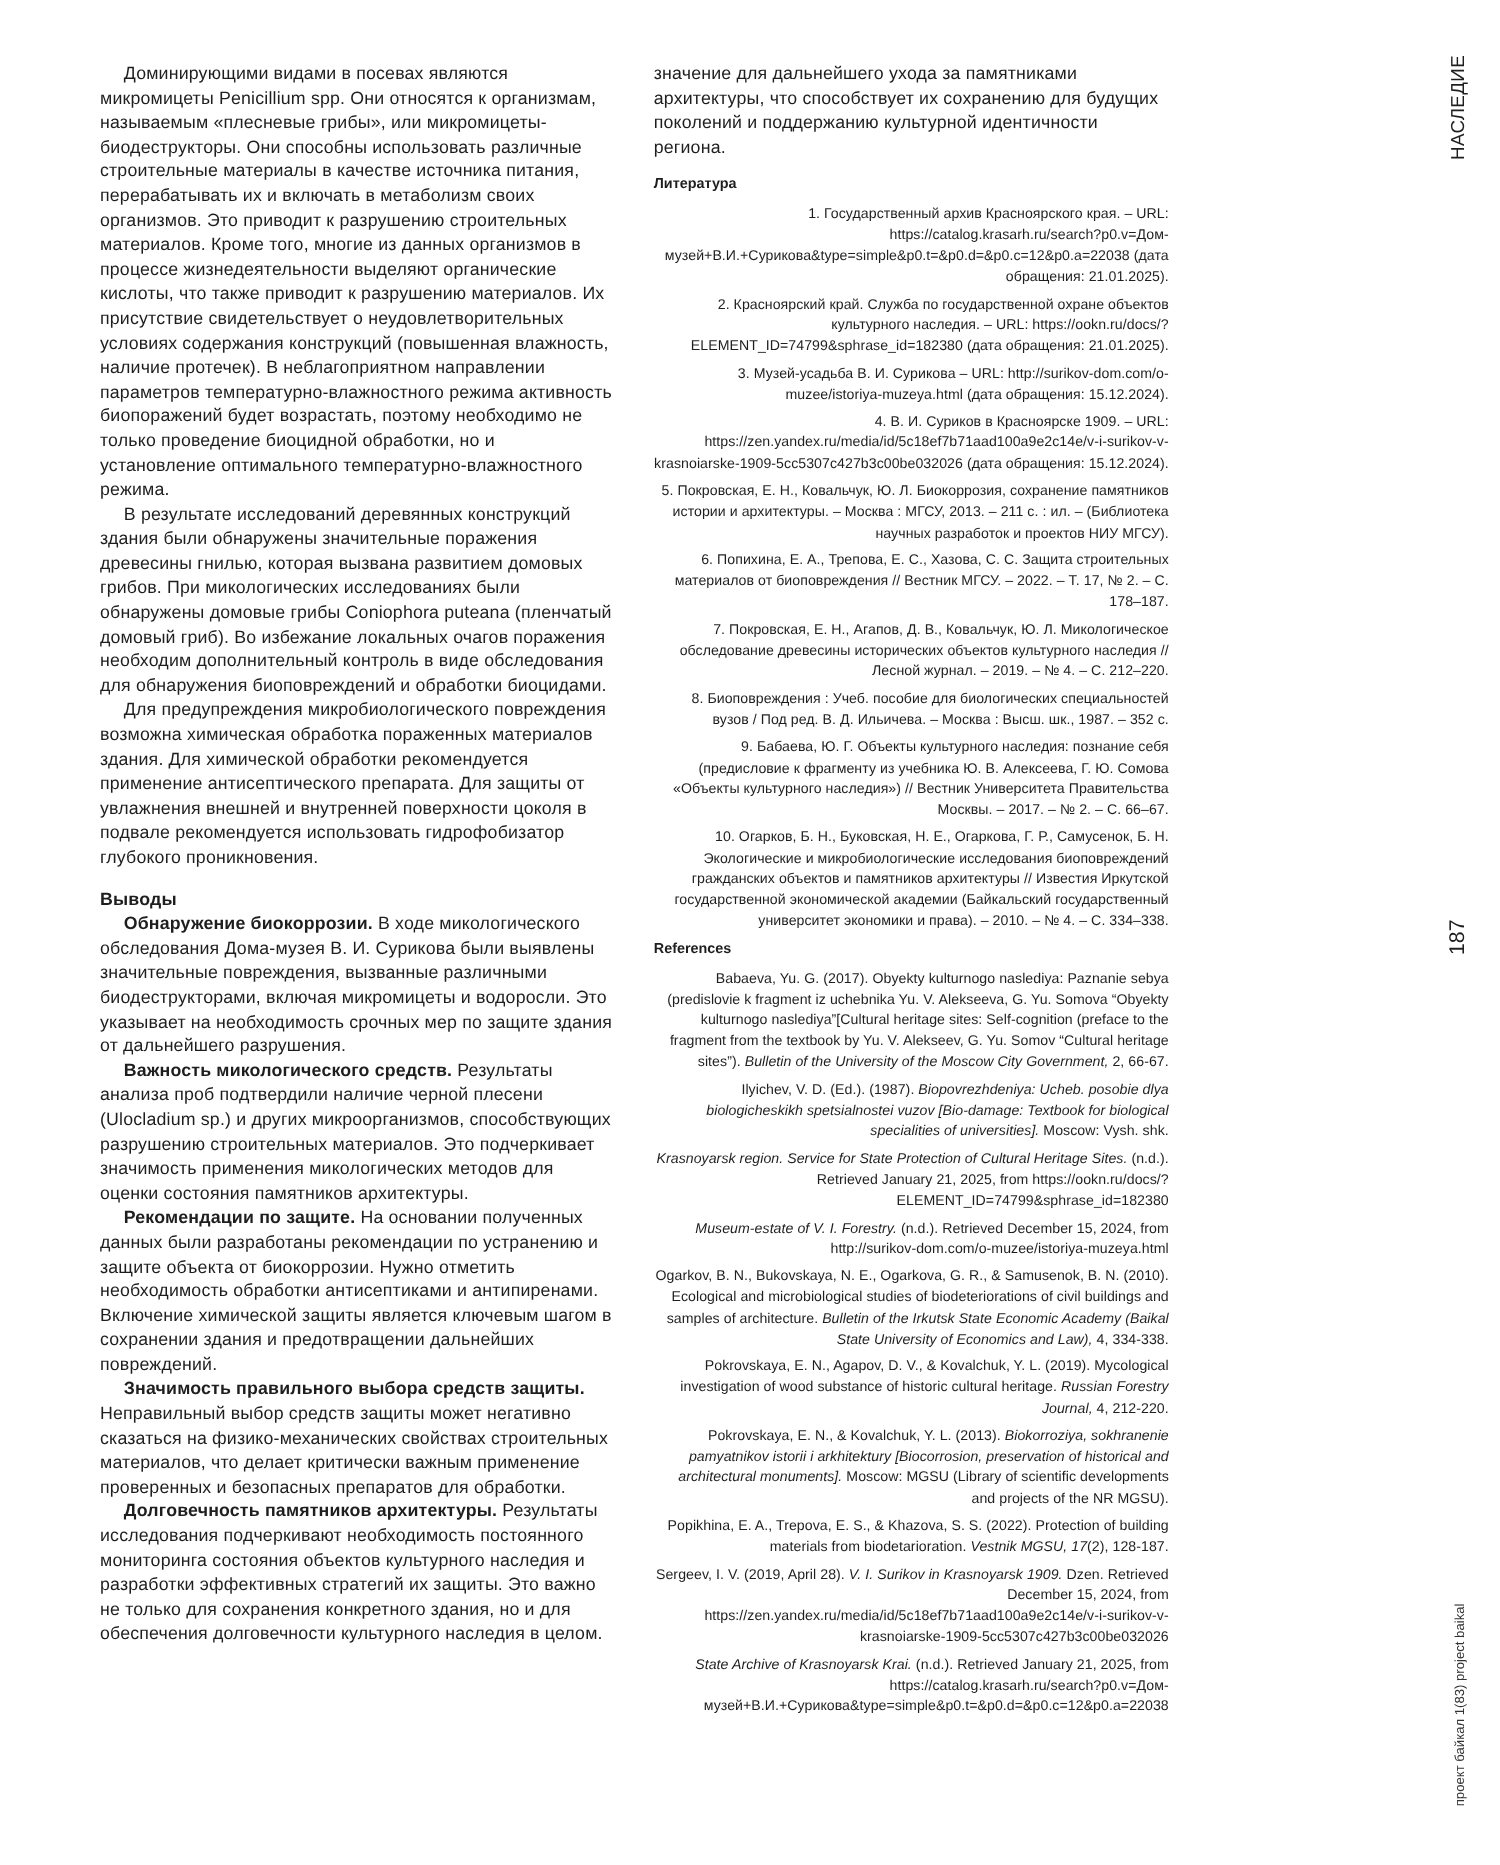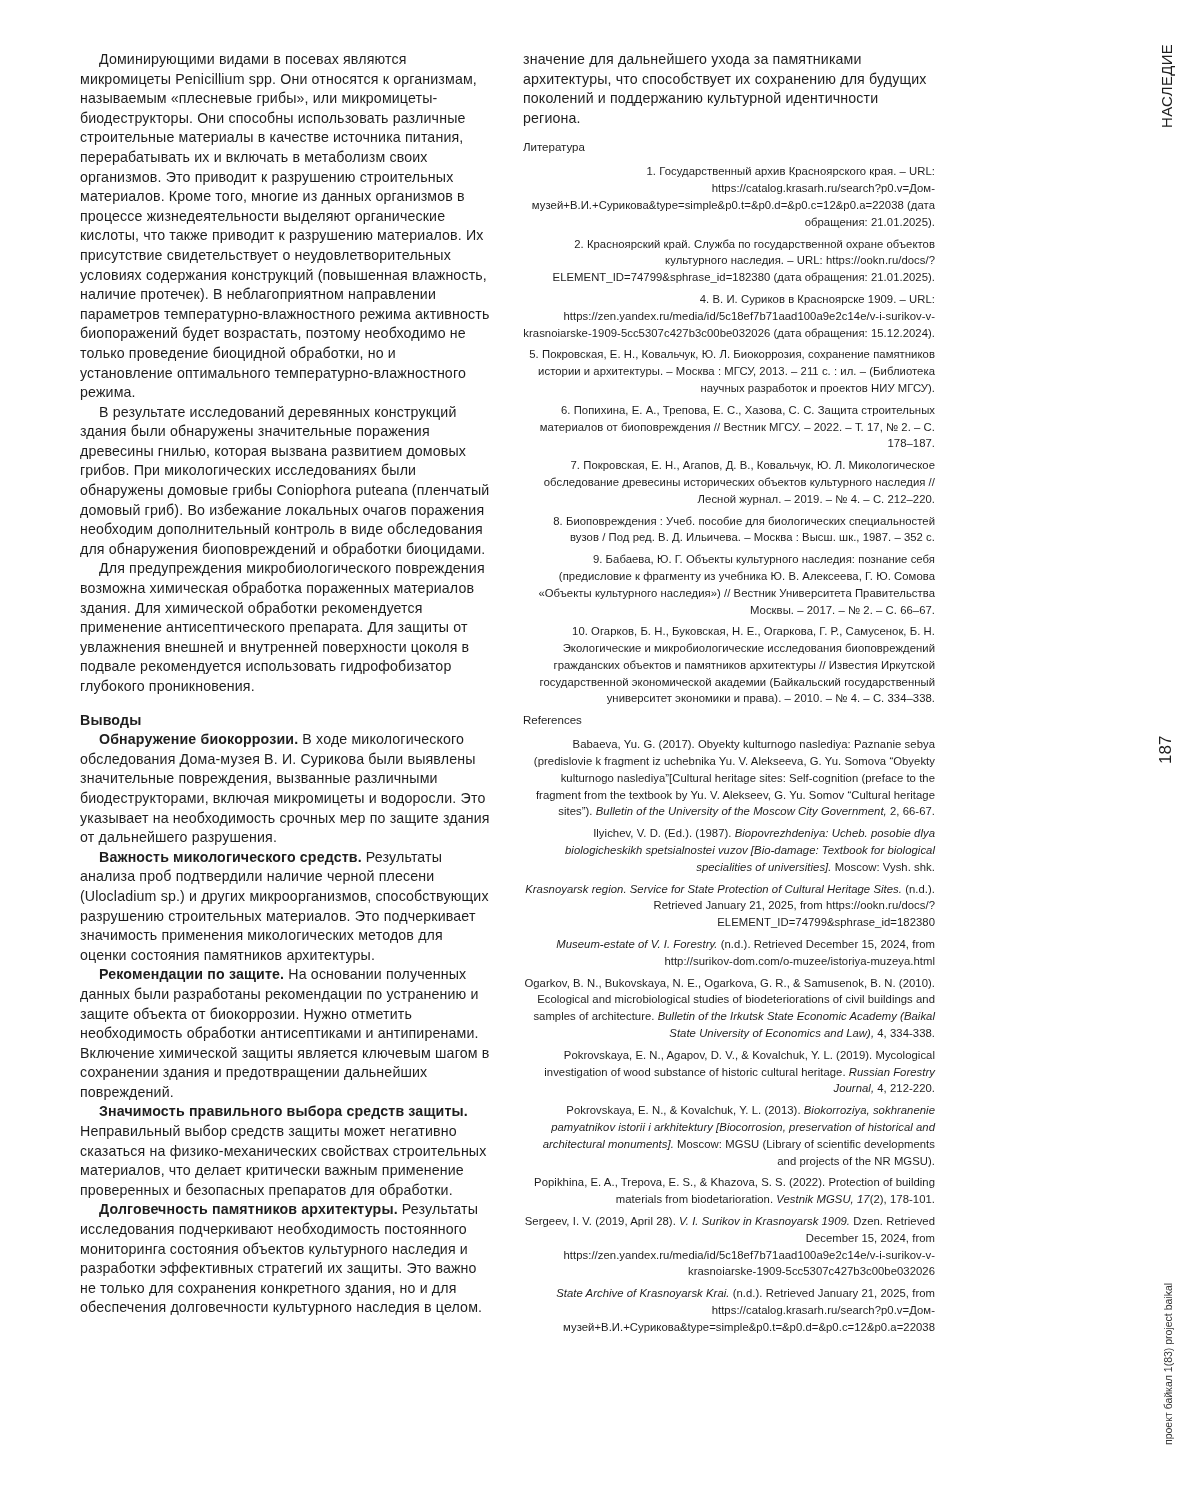--- a/index.html
+++ b/index.html
@@ -7,21 +7,21 @@
          font-family: "DejaVu Sans Condensed", "Liberation Sans Narrow", "Liberation Sans", sans-serif; color: #1e1e1e; }
   .col-left { position: absolute; left: 80px; top: 50px; width: 412px;
               font-family: "Liberation Sans", sans-serif; font-size: 14.2px; line-height: 19.6px;
               letter-spacing: 0.15px; }
   .col-left p { margin: 0; text-align: left; }
   .col-left p.indent { text-indent: 19px; }
   .col-left h2 { margin: 14px 0 0 0; font-size: 14.2px; font-weight: bold; line-height: 19.6px; }
   .col-left b { font-weight: bold; }
   .col-right { position: absolute; left: 523px; top: 50px; width: 412px; }
   .col-right .cont { font-family: "Liberation Sans", sans-serif; font-size: 14.2px; line-height: 19.6px; margin: 0; letter-spacing: 0.15px; }
-  .col-right h3 { font-family: "Liberation Sans", sans-serif; font-size: 11.5px; font-weight: normal;
+  .col-right h3 { font-family: "Liberation Sans", sans-serif; font-size: 11.5px; font-weight: bold;
                   margin: 12px 0 8px 0; line-height: 15px; }
   .ref { font-family: "Liberation Sans", sans-serif; font-size: 11.3px; line-height: 16.8px;
          margin: 0 0 5px 0; letter-spacing: 0.05px; word-break: break-word; text-align: right; }
   .ref i { font-style: italic; }
   .side-section { position: absolute; left: 1158px; top: 48px; width: 22px; height: 80px; }
   .side-section span { position: absolute; left: 0; top: 80px; transform-origin: 0 0; transform: rotate(-90deg);
                        font-family: "Liberation Sans", sans-serif; font-size: 15px; white-space: nowrap; letter-spacing: 0.3px; }
   .page-num { position: absolute; left: 1156px; top: 720px; width: 24px; height: 50px; }
   .page-num span { position: absolute; left: 0; top: 44px; transform-origin: 0 0; transform: rotate(-90deg);
                    font-family: "Liberation Sans", sans-serif; font-size: 17px; white-space: nowrap; }
@@ -55,34 +55,35 @@
     <p class="indent"><b>Долговечность памятников архитектуры.</b><span> Результаты исследования подчеркивают необходимость постоянного мониторинга состояния объектов культурного наследия и разработки эффективных стратегий их защиты. Это важно не только для сохранения конкретного здания, но и для обеспечения долговечности культурного наследия в целом.</span></p>
   </div>
 </div>
 
 <div class="col-right">
   <p class="cont">значение для дальнейшего ухода за памятниками архитектуры, что способствует их сохранению для будущих поколений и поддержанию культурной идентичности региона.</p>
   <h3>Литература</h3>
   <div>
     <p class="ref">1. Государственный архив Красноярского края. – URL: https://catalog.krasarh.ru/search?p0.v=Дом-музей+В.И.+Сурикова&amp;type=simple&amp;p0.t=&amp;p0.d=&amp;p0.c=12&amp;p0.a=22038 (дата обращения: 21.01.2025).</p>
     <p class="ref">2. Красноярский край. Служба по государственной охране объектов культурного наследия. – URL: https://ookn.ru/docs/?ELEMENT_ID=74799&amp;sphrase_id=182380 (дата обращения: 21.01.2025).</p>
+    <p class="ref">3. Музей-усадьба В. И. Сурикова – URL: http://surikov-dom.com/o-muzee/istoriya-muzeya.html (дата обращения: 15.12.2024).</p>
     <p class="ref">4. В. И. Суриков в Красноярске 1909. – URL: https://zen.yandex.ru/media/id/5c18ef7b71aad100a9e2c14e/v-i-surikov-v-krasnoiarske-1909-5cc5307c427b3c00be032026 (дата обращения: 15.12.2024).</p>
     <p class="ref">5. Покровская, Е. Н., Ковальчук, Ю. Л. Биокоррозия, сохранение памятников истории и архитектуры. – Москва : МГСУ, 2013. – 211 с. : ил. – (Библиотека научных разработок и проектов НИУ МГСУ).</p>
     <p class="ref">6. Попихина, Е. А., Трепова, Е. С., Хазова, С. С. Защита строительных материалов от биоповреждения // Вестник МГСУ. – 2022. – Т. 17, № 2. – С. 178–187.</p>
     <p class="ref">7. Покровская, Е. Н., Агапов, Д. В., Ковальчук, Ю. Л. Микологическое обследование древесины исторических объектов культурного наследия // Лесной журнал. – 2019. – № 4. – С. 212–220.</p>
     <p class="ref">8. Биоповреждения : Учеб. пособие для биологических специальностей вузов / Под ред. В. Д. Ильичева. – Москва : Высш. шк., 1987. – 352 с.</p>
     <p class="ref">9. Бабаева, Ю. Г. Объекты культурного наследия: познание себя (предисловие к фрагменту из учебника Ю. В. Алексеева, Г. Ю. Сомова «Объекты культурного наследия») // Вестник Университета Правительства Москвы. – 2017. – № 2. – С. 66–67.</p>
     <p class="ref">10. Огарков, Б. Н., Буковская, Н. Е., Огаркова, Г. Р., Самусенок, Б. Н. Экологические и микробиологические исследования биоповреждений гражданских объектов и памятников архитектуры // Известия Иркутской государственной экономической академии (Байкальский государственный университет экономики и права). – 2010. – № 4. – С. 334–338.</p>
   </div>
   <h3 style="margin-top:6px;">References</h3>
   <div>
     <p class="ref"><span>Babaeva, Yu. G. (2017). Obyekty kulturnogo naslediya: Paznanie sebya (predislovie k fragment iz uchebnika Yu. V. Alekseeva, G. Yu. Somova “Obyekty kulturnogo naslediya”[Cultural heritage sites: Self-cognition (preface to the fragment from the textbook by Yu. V. Alekseev, G. Yu. Somov “Cultural heritage sites”). </span><i>Bulletin of the University of the Moscow City Government,</i><span> 2, 66-67.</span></p>
     <p class="ref"><span>Ilyichev, V. D. (Ed.). (1987). </span><i>Biopovrezhdeniya: Ucheb. posobie dlya biologicheskikh spetsialnostei vuzov [Bio-damage: Textbook for biological specialities of universities].</i><span> Moscow: Vysh. shk.</span></p>
     <p class="ref"><span></span><i>Krasnoyarsk region. Service for State Protection of Cultural Heritage Sites.</i><span> (n.d.). Retrieved January 21, 2025, from https://ookn.ru/docs/?ELEMENT_ID=74799&amp;sphrase_id=182380</span></p>
     <p class="ref"><span></span><i>Museum-estate of V. I. Forestry.</i><span> (n.d.). Retrieved December 15, 2024, from http://surikov-dom.com/o-muzee/istoriya-muzeya.html</span></p>
     <p class="ref"><span>Ogarkov, B. N., Bukovskaya, N. E., Ogarkova, G. R., &amp; Samusenok, B. N. (2010). Ecological and microbiological studies of biodeteriorations of civil buildings and samples of architecture. </span><i>Bulletin of the  Irkutsk State Economic Academy (Baikal State University of Economics and Law),</i><span> 4, 334-338.</span></p>
     <p class="ref"><span>Pokrovskaya, E. N., Agapov, D. V., &amp; Kovalchuk, Y. L. (2019). Mycological investigation of wood substance of historic cultural heritage. </span><i>Russian Forestry Journal,</i><span> 4, 212-220.</span></p>
     <p class="ref"><span>Pokrovskaya, E. N., &amp; Kovalchuk, Y. L. (2013). </span><i>Biokorroziya, sokhranenie pamyatnikov istorii i arkhitektury [Biocorrosion, preservation of historical and architectural monuments].</i><span> Moscow: MGSU (Library of scientific developments and projects of the NR MGSU).</span></p>
-    <p class="ref"><span>Popikhina, E. A., Trepova, E. S., &amp; Khazova, S. S. (2022). Protection of building materials from biodetarioration. </span><i>Vestnik MGSU, 17</i><span>(2), 178-101.</span></p>
+    <p class="ref"><span>Popikhina, E. A., Trepova, E. S., &amp; Khazova, S. S. (2022). Protection of building materials from biodetarioration. </span><i>Vestnik MGSU, 17</i><span>(2), 128-187.</span></p>
     <p class="ref"><span>Sergeev, I. V. (2019, April 28). </span><i>V. I. Surikov in Krasnoyarsk 1909.</i><span> Dzen. Retrieved December 15, 2024, from https://zen.yandex.ru/media/id/5c18ef7b71aad100a9e2c14e/v-i-surikov-v-krasnoiarske-1909-5cc5307c427b3c00be032026</span></p>
     <p class="ref"><span></span><i>State Archive of Krasnoyarsk Krai.</i><span> (n.d.). Retrieved January 21, 2025, from https://catalog.krasarh.ru/search?p0.v=Дом-музей+В.И.+Сурикова&amp;type=simple&amp;p0.t=&amp;p0.d=&amp;p0.c=12&amp;p0.a=22038</span></p>
   </div>
 </div>
 
 </body></html>

